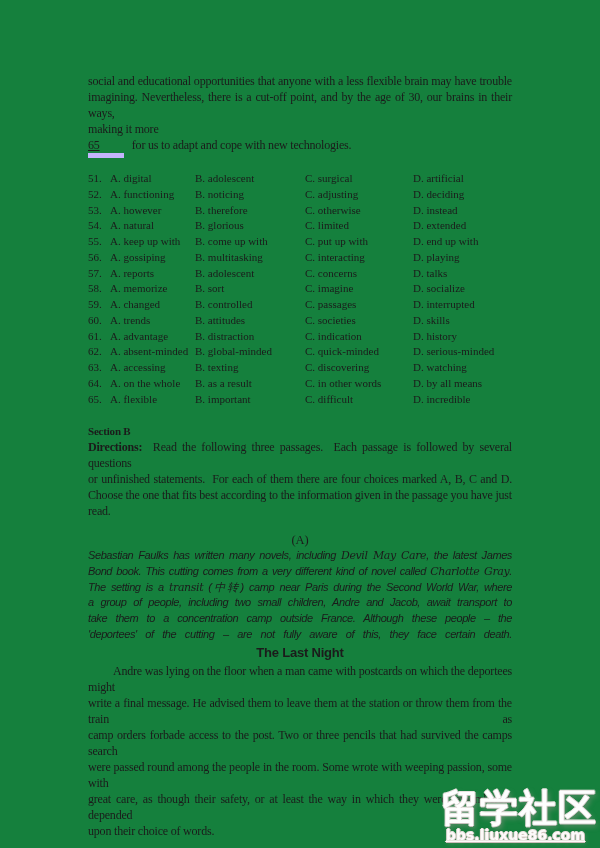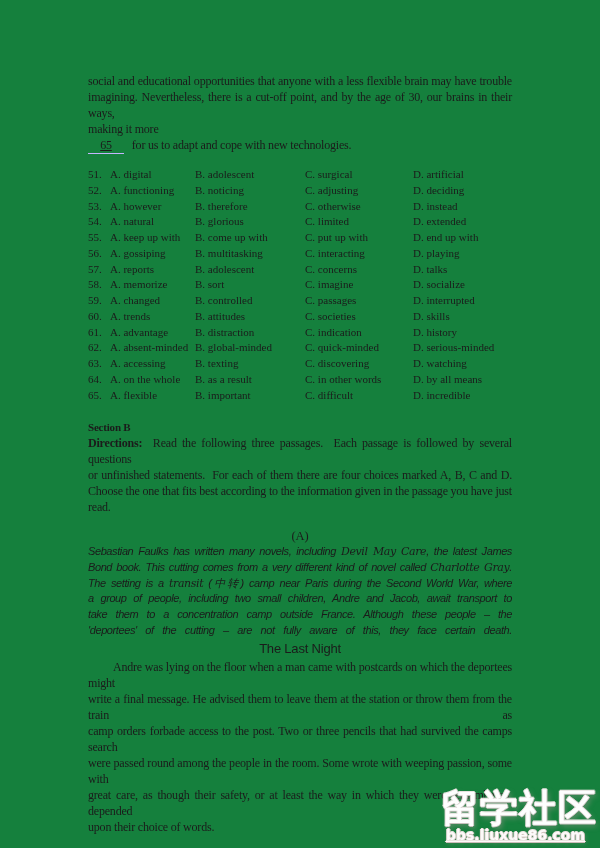--- a/index.html
+++ b/index.html
@@ -13,22 +13,22 @@
   }
   .content{
     position:absolute;left:88px;top:73px;width:424px;
     font-size:12px;letter-spacing:-0.2px;
   }
   .ln{line-height:16px;white-space:pre-wrap;}
   .ln.j{text-align:justify;text-align-last:justify;}
   .ln.ind{text-indent:25px;}
   .sb{font-weight:bold;}
   .blank{
-    display:inline-block;min-width:36px;text-align:center;
-    border-bottom:1px solid #c4b5fd;margin-right:5px;text-decoration:underline;
+    display:inline-block;min-width:36px;
+    border-bottom:5px solid #c4b5fd;margin-right:5px;text-decoration:underline;
   }
   
   .qblock{margin-top:13px;font-size:11px;letter-spacing:0;}
   .qrow{display:flex;line-height:15.75px;}
   .qc1{width:107px;}
   .qc2{width:110px;}
   .qc3{width:108px;}
   .qc4{flex:1;}
   .qnum{display:inline-block;width:22px;}
   
@@ -39,21 +39,21 @@
   .intro{
     font-family:"Liberation Sans",sans-serif;
     font-style:italic;
     font-size:11px;letter-spacing:-0.4px;
   }
   .intro .ln{line-height:15.7px;}
   .bk{font-family:"DejaVu Serif",serif;font-style:italic;}
   .ptitle{
     margin-top:2px;text-align:center;line-height:17px;
     font-family:"Liberation Sans",sans-serif;
-    font-weight:normal;font-size:13px;letter-spacing:-0.2px;
+    font-weight:bold;font-size:13px;letter-spacing:-0.2px;
   }
   .bodypara .ln{line-height:15.9px;}
   #para1{margin-top:3px;}
   
   .watermark{
     position:absolute;right:3px;bottom:4px;text-align:right;
     font-family:"DejaVu Sans",sans-serif;font-weight:bold;
     pointer-events:none;
   }
   .wm-cn{

